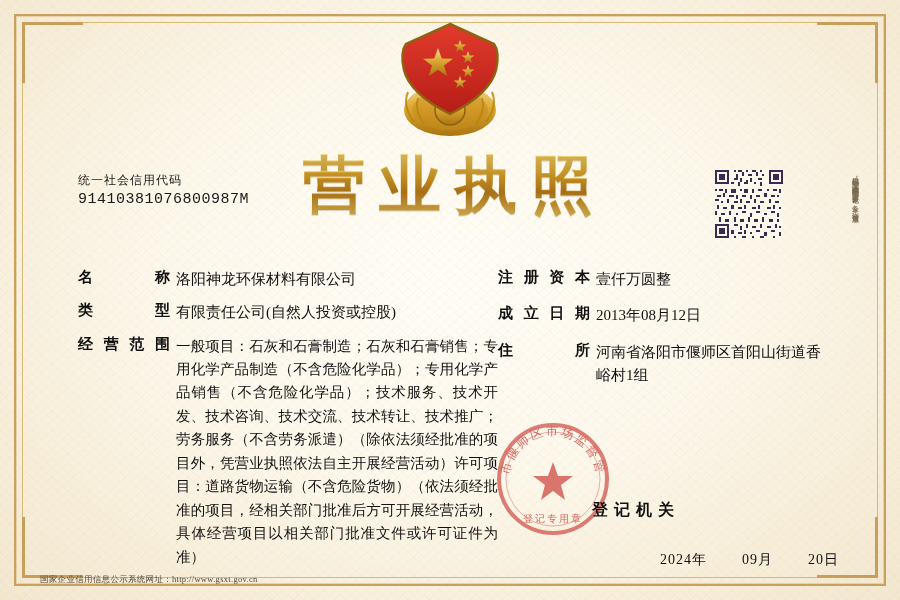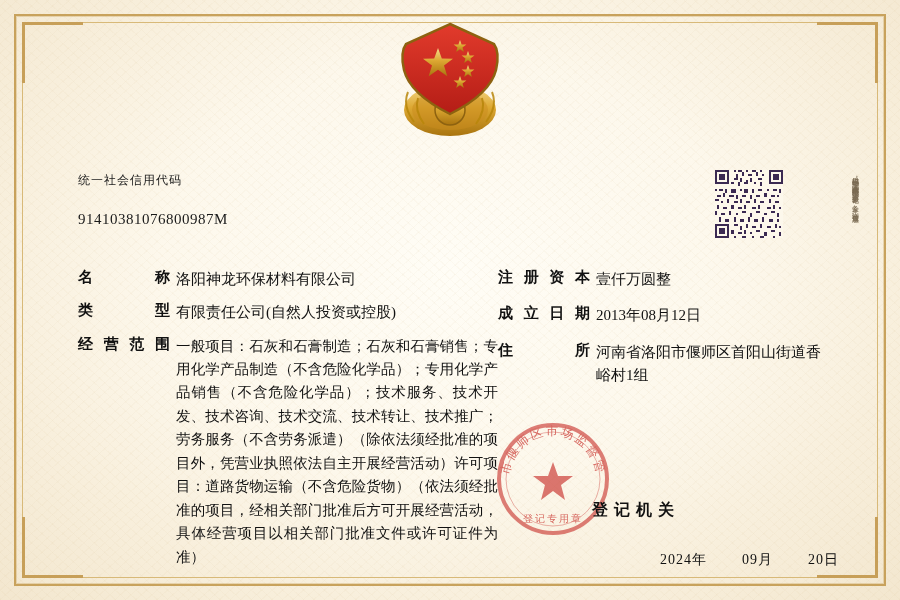--- a/index.html
+++ b/index.html
@@ -90,23 +90,23 @@
     top: 172px;
     color: #1a1a1a;
   }
   .credit-label {
     font-size: 12px;
     letter-spacing: 1px;
     white-space: nowrap;
   }
   .credit-value {
     font-size: 15px;
-    margin-top: 22px;
+    margin-top: 2px;
     letter-spacing: 0.5px;
-    font-family: Liberation Serif, serif;
+    font-family: Liberation Mono, monospace;
     text-align: center;
   }
 
   
   .qr-wrap {
     position: absolute;
     right: 117px;
     top: 170px;
     width: 68px;
     height: 68px;
@@ -265,20 +265,21 @@
 
       <g stroke="#b8860b" stroke-width="2" fill="none" opacity="0.85">
         <path d="M28 74 Q22 88 34 104"></path>
         <path d="M112 74 Q118 88 106 104"></path>
         <path d="M38 80 Q34 92 44 106"></path>
         <path d="M102 80 Q106 92 96 106"></path>
       </g>
     </svg>
   </div>
 
+  <div class="title">营业执照</div>
 
   <div class="credit-block">
     <div class="credit-label">统一社会信用代码</div>
     <div class="credit-value">91410381076800987M</div>
   </div>
 
   <div class="qr-wrap">
     <svg viewBox="0 0 33 33" width="68" height="68" shape-rendering="crispEdges">
       <rect width="33" height="33" fill="#fdf8ec"></rect>
       <g fill="#3b2a52">
@@ -474,14 +475,15 @@
 
   <div class="reg-authority">登记机关</div>
   <div class="reg-date">
     <span>2024年</span>
     <span class="gap"></span>
     <span>09月</span>
     <span class="gap"></span>
     <span>20日</span>
   </div>
 
+  <div class="footer-left">国家企业信用信息公示系统网址：http://www.gsxt.gov.cn</div>
 
 </div>
 
 </body></html>

